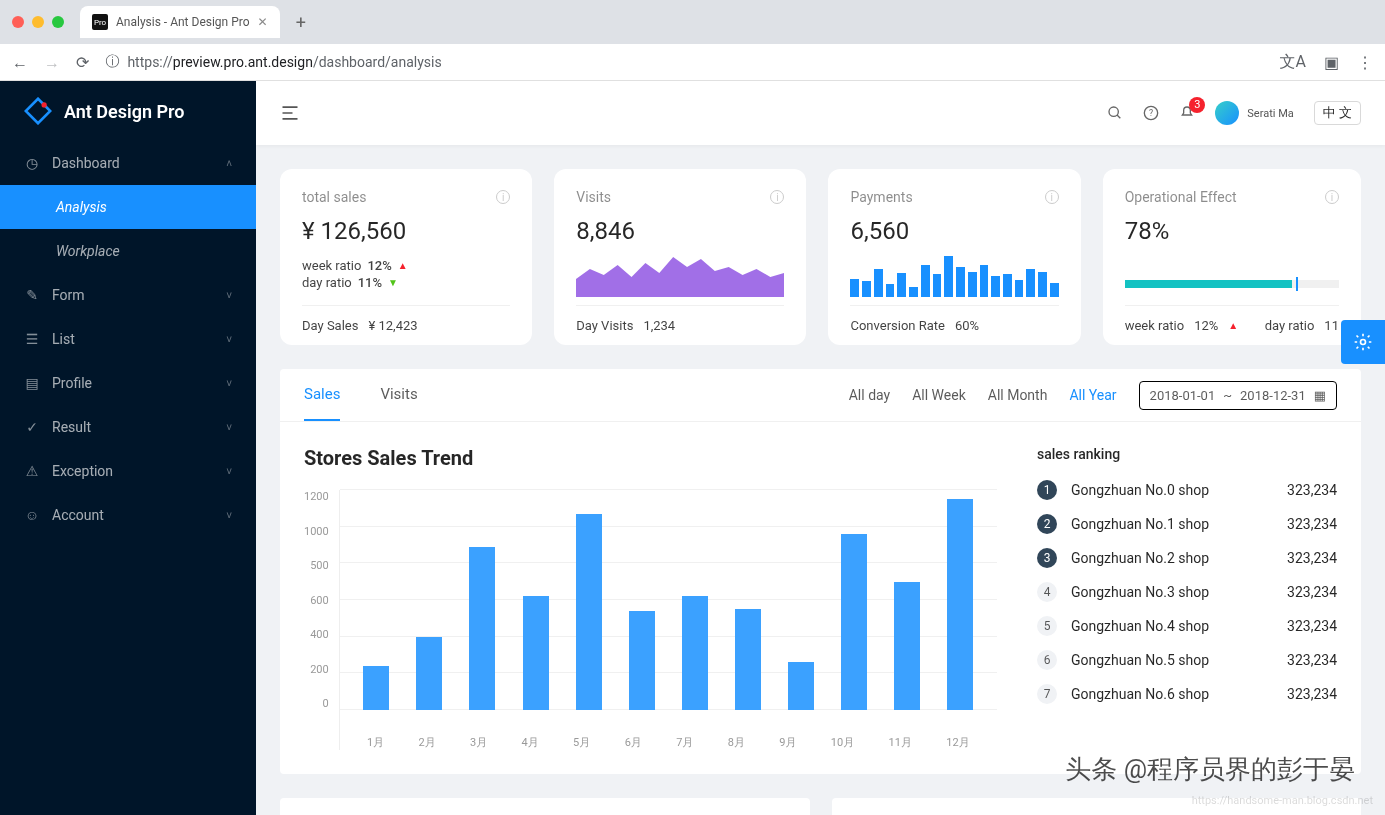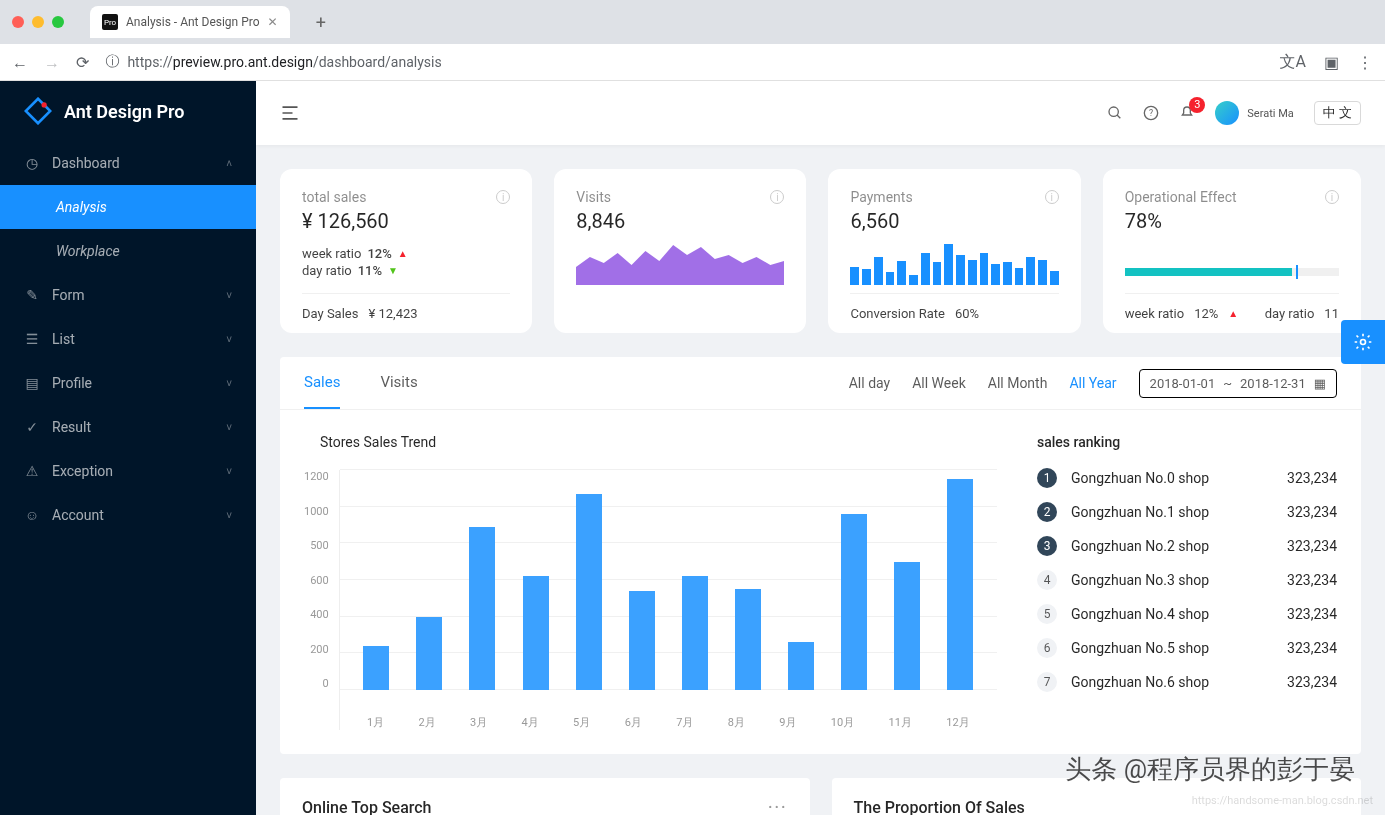--- a/index.html
+++ b/index.html
@@ -1,20 +1,20 @@
 <!DOCTYPE html>
 <html><head>
 <meta charset="utf-8">
 <style>
 * { box-sizing: border-box; margin: 0; padding: 0; }
 body { font-family: -apple-system, BlinkMacSystemFont, "Segoe UI", Roboto, sans-serif; background: #f0f2f5; color: rgba(0,0,0,.85); width: 1385px; height: 815px; overflow: hidden; }
 
 
 .browser-chrome { background: #fff; border-bottom: 1px solid #e0e0e0; }
-.tab-strip { display: flex; align-items: center; height: 44px; background: #dee1e6; padding-left: 12px; gap: 18px; }
+.tab-strip { display: flex; align-items: center; height: 44px; background: #dee1e6; padding-left: 12px; gap: 8px; }
 .traffic-lights { display: flex; gap: 8px; margin-right: 8px; }
 .traffic-lights span { width: 12px; height: 12px; border-radius: 50%; display: block; }
 .tl-r { background: #ff5f57; } .tl-y { background: #febc2e; } .tl-g { background: #28c840; }
 .browser-tab { display: flex; align-items: center; gap: 8px; background: #fff; padding: 8px 12px; border-radius: 8px 8px 0 0; font-size: 12px; color: #555; }
 .favicon { width: 16px; height: 16px; background: #111; color: #fff; font-size: 8px; display: flex; align-items: center; justify-content: center; border-radius: 2px; }
 .tab-close { color: #888; cursor: pointer; }
 .new-tab { color: #666; font-size: 18px; padding: 0 8px; cursor: pointer; }
 .addr-bar { display: flex; align-items: center; height: 36px; padding: 0 12px; gap: 16px; }
 .addr-bar .nav-icon { color: #5f6368; cursor: pointer; }
 .url-field { flex: 1; display: flex; align-items: center; gap: 8px; font-size: 14px; color: #5f6368; }
@@ -44,21 +44,21 @@
 .badge { position: absolute; top: -8px; right: -10px; background: #f5222d; color: #fff; font-size: 11px; border-radius: 10px; padding: 0 5px; line-height: 16px; }
 .avatar { width: 24px; height: 24px; border-radius: 50%; background: linear-gradient(135deg,#36cfc9,#1890ff); display: inline-block; }
 .user-row { display: flex; align-items: center; gap: 8px; font-size: 11px; color: #555; }
 .lang-btn { border: 1px solid #d9d9d9; border-radius: 4px; padding: 2px 8px; font-size: 13px; cursor: pointer; }
 
 .content { padding: 24px; overflow: auto; flex: 1; }
 .kpi-row { display: grid; grid-template-columns: repeat(4, 1fr); gap: 22px; margin-bottom: 24px; }
 .card { background: #fff; border-radius: 12px; padding: 20px 22px 0; position: relative; }
 .kpi-title { color: rgba(0,0,0,.45); font-size: 14px; display: flex; justify-content: space-between; align-items: center; }
 .info-icon { width: 14px; height: 14px; border: 1px solid #ccc; border-radius: 50%; font-size: 10px; color: #ccc; display: flex; align-items: center; justify-content: center; }
-.kpi-value { font-size: 20px; color: rgba(0,0,0,.85); margin-top: 4px; }
+.kpi-value { font-size: 24px; color: rgba(0,0,0,.85); margin-top: 12px; }
 .kpi-body { height: 46px; margin-top: 6px; display: flex; align-items: flex-end; }
 .ratio-row { font-size: 13px; color: rgba(0,0,0,.75); display: flex; align-items: center; gap: 6px; }
 .ratio-row .pct { font-weight: 500; }
 .caret-up { color: #f5222d; font-size: 10px; }
 .caret-down { color: #52c41a; font-size: 10px; }
 .kpi-footer { border-top: 1px solid #f0f0f0; margin-top: 8px; padding: 12px 0; font-size: 13px; color: rgba(0,0,0,.75); display: flex; gap: 10px; align-items: center; white-space: nowrap; overflow: hidden; }
 .sparkline { width: 100%; height: 46px; }
 .bars-mini { display: flex; align-items: flex-end; gap: 3px; width: 100%; height: 46px; }
 .bars-mini span { flex: 1; background: #1890ff; }
 .progress-track { width: 100%; height: 8px; background: #f0f0f0; position: relative; margin-top: 20px; }
@@ -69,21 +69,21 @@
 .tabs-bar { display: flex; justify-content: space-between; border-bottom: 1px solid #f0f0f0; padding: 0 24px; align-items: center; }
 .tabs-left { display: flex; gap: 40px; }
 .tab { padding: 16px 0; font-size: 15px; color: rgba(0,0,0,.65); cursor: pointer; border-bottom: 2px solid transparent; }
 .tab.active { color: #1890ff; border-bottom-color: #1890ff; }
 .tabs-right { display: flex; align-items: center; gap: 22px; font-size: 14px; }
 .range-opt { color: rgba(0,0,0,.65); cursor: pointer; }
 .range-opt.active { color: #1890ff; }
 .date-picker { border: 1px solid #000000; border-radius: 4px; padding: 6px 10px; font-size: 13px; color: rgba(0,0,0,.65); display: flex; align-items: center; gap: 8px; }
 .sales-body { display: flex; padding: 24px; gap: 40px; }
 .chart-area { flex: 1; }
-.chart-title { font-size: 14px; color: rgba(0,0,0,.85); margin-bottom: 20px; font-weight: 400; margin-left: 16px; }
+.chart-title { font-size: 20px; color: rgba(0,0,0,.85); margin-bottom: 20px; font-weight: 700; }
 .bar-chart { position: relative; height: 260px; display: flex; }
 .y-axis { display: flex; flex-direction: column; justify-content: space-between; font-size: 11px; color: #999; text-align: right; padding-right: 10px; height: 220px; }
 .plot { flex: 1; position: relative; border-left: 1px solid #eee; }
 .grid-lines { position: absolute; inset: 0 0 40px 0; }
 .grid-lines div { border-top: 1px solid #f0f0f0; position: absolute; left: 0; right: 0; }
 .bars { position: absolute; left: 0; right: 0; bottom: 40px; top: 0; display: flex; align-items: flex-end; justify-content: space-around; padding: 0 10px; }
 .bars .bar { width: 26px; background: #3ba1ff; }
 .x-axis { position: absolute; bottom: 0; left: 0; right: 0; display: flex; justify-content: space-around; font-size: 11px; color: #999; padding: 0 10px; }
 .ranking { width: 300px; }
 .rank-title { font-size: 14px; color: rgba(0,0,0,.85); margin-bottom: 18px; font-weight: 500; }
@@ -272,20 +272,24 @@
         <div class="card">
           <div class="kpi-title">
               <span>Visits</span>
               <span class="info-icon">i</span>
             </div>
           <div class="kpi-value">8,846</div>
           <div class="kpi-body">
               <svg class="sparkline" id="spark-visits" viewBox="0 0 200 46" preserveAspectRatio="none">
                 <path d="M0,46 L0,28 L13.333333333333334,18 L26.666666666666668,24 L40,14 L53.333333333333336,26 L66.66666666666667,12 L80,22 L93.33333333333334,6 L106.66666666666667,16 L120,8 L133.33333333333334,20 L146.66666666666669,16 L160,24 L173.33333333333334,18 L186.66666666666669,26 L200,22 L200,46 Z" fill="#975fe4" opacity="0.9"></path>
               </svg>
+            </div>
+          <div class="kpi-footer">
+              <span>Day Visits</span> 
+              <span>1,234</span>
             </div>
         </div>
 
         <div class="card">
           <div class="kpi-title">
               <span>Payments</span>
               <span class="info-icon">i</span>
             </div>
           <div class="kpi-value">6,560</div>
           <div class="kpi-body">

